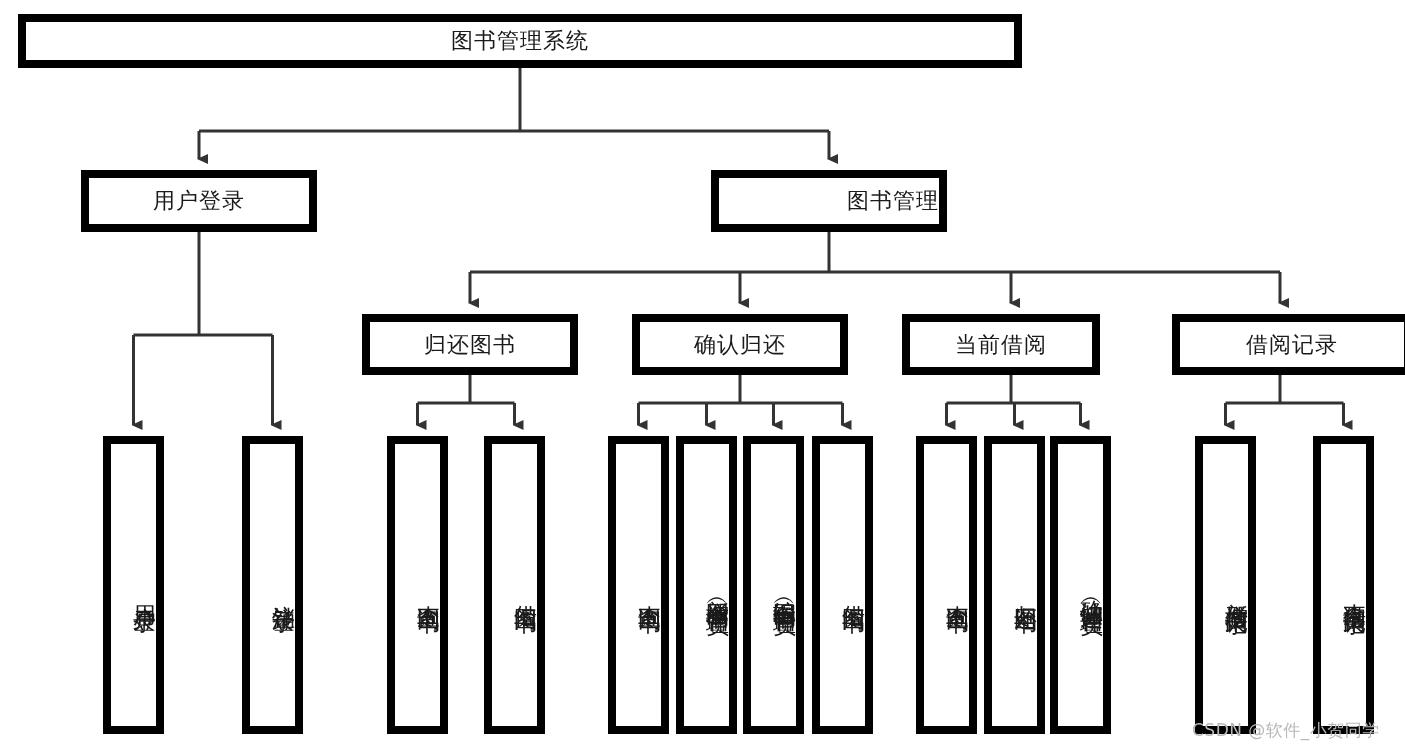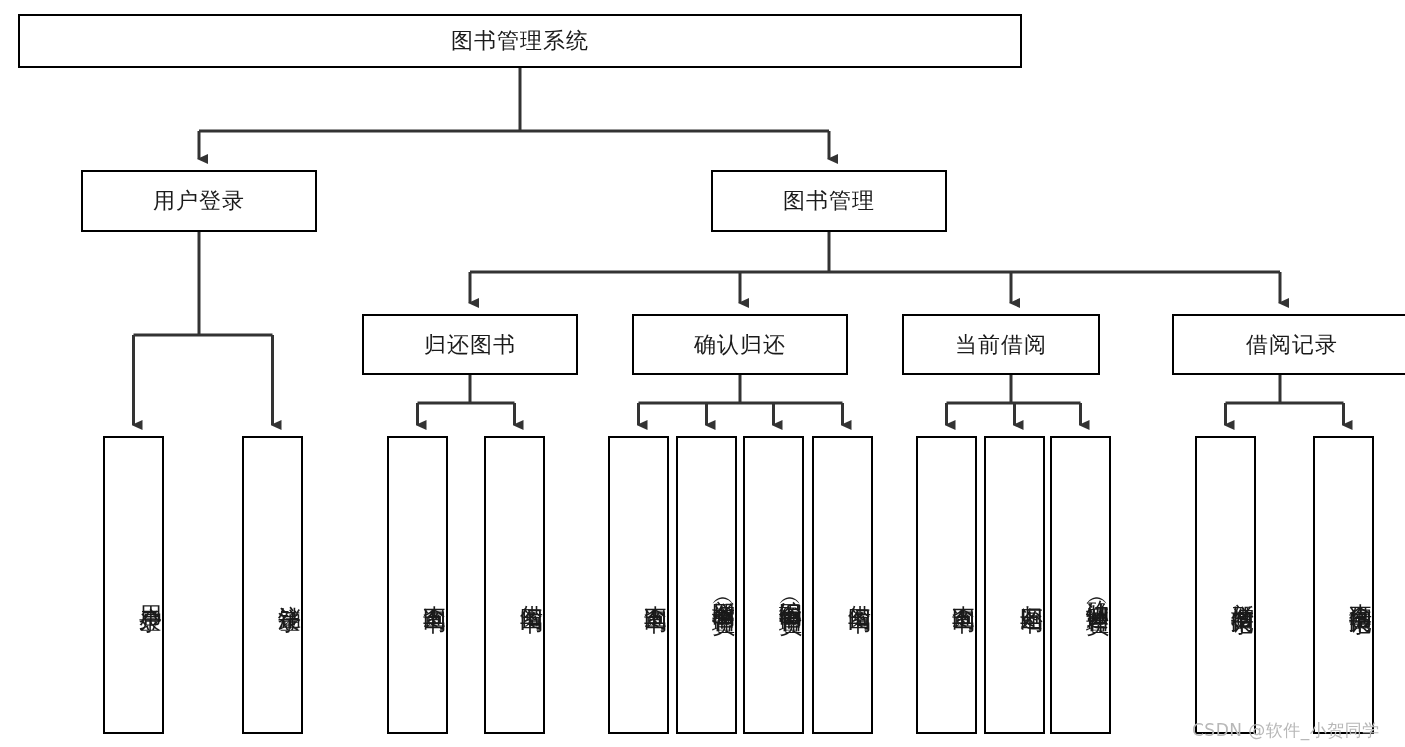--- a/index.html
+++ b/index.html
@@ -18,21 +18,21 @@
   #wires {
     position: absolute;
     left: 0; top: 0;
     width: 1405px;
     height: 747px;
     pointer-events: none;
   }
   .node {
     position: absolute;
     box-sizing: border-box;
-    border: 2px solid #000000;
+    border: 8px solid #000000;
     background: #ffffff;
     display: flex;
     align-items: center;
     justify-content: center;
     color: #1a1a1a;
   }
   .node.horiz {
     font-size: 22px;
     letter-spacing: 1px;
   }
@@ -106,21 +106,21 @@
       </g>
   </svg>
 
   <div id="nodes-layer">
       <div class="node horiz" style="left: 18px; top: 14px; width: 1004px; height: 54px;">
         <span class="hlabel">图书管理系统</span>
       </div>
       <div class="node horiz" style="left: 81px; top: 170px; width: 236px; height: 62px;">
         <span class="hlabel">用户登录</span>
       </div>
-      <div class="node horiz" style="left: 711px; top: 170px; width: 236px; height: 62px;">
+      <div class="node horiz" style="left: 711px; top: 170px; width: 236px; height: 62px; justify-content: flex-end;">
         <span class="hlabel">图书管理</span>
       </div>
       <div class="node horiz" style="left: 362px; top: 314px; width: 216px; height: 61px;">
         <span class="hlabel">归还图书</span>
       </div>
       <div class="node horiz" style="left: 632px; top: 314px; width: 216px; height: 61px;">
         <span class="hlabel">确认归还</span>
       </div>
       <div class="node horiz" style="left: 902px; top: 314px; width: 198px; height: 61px;">
         <span class="hlabel">当前借阅</span>

